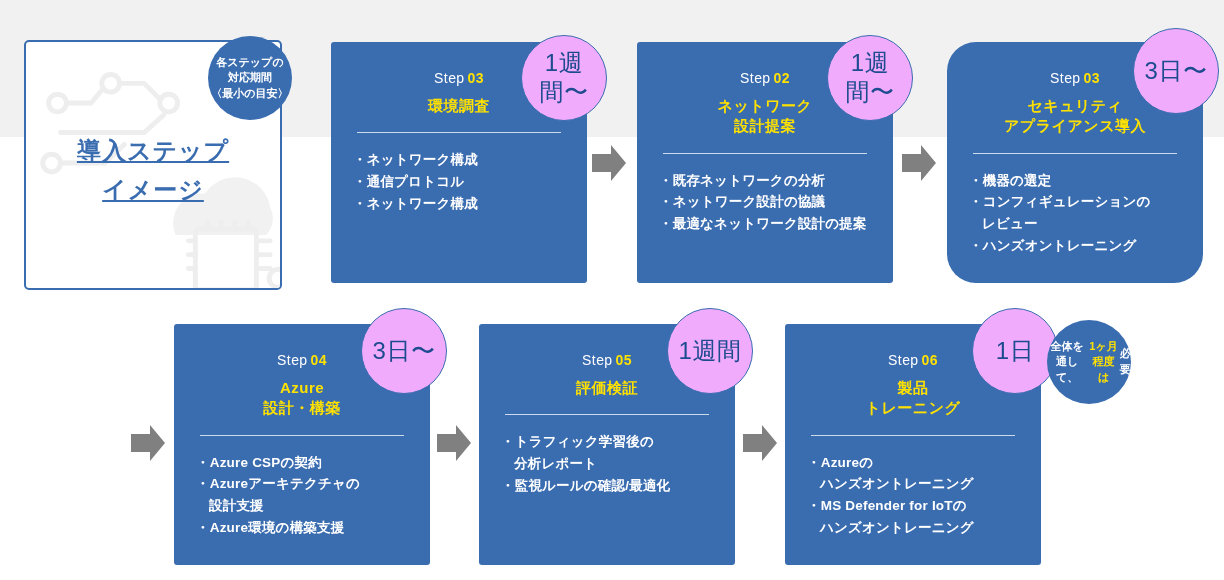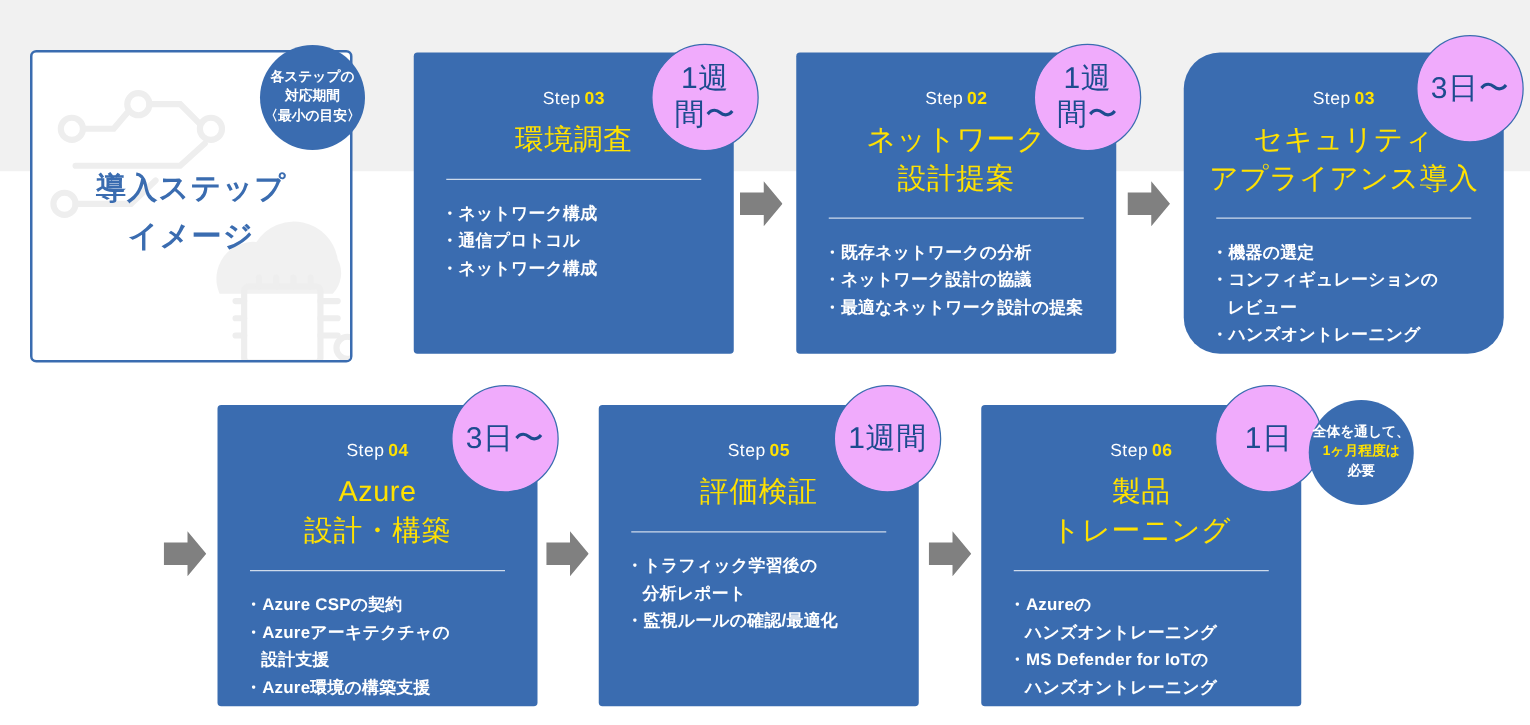--- a/index.html
+++ b/index.html
@@ -45,20 +45,21 @@
   .intro-title {
     position: absolute;
     left: 0; right: 0; top: 90px;
     text-align: center;
     color: #3a6cb0;
     font-size: 24px;
     font-weight: bold;
     line-height: 1.62;
     letter-spacing: 1px;
     white-space: pre-line;
+    text-decoration: underline;
   }
 
   
   .badge-circle {
     position: absolute;
     border-radius: 50%;
     display: flex;
     align-items: center;
     justify-content: center;
     text-align: center;
@@ -94,22 +95,22 @@
     font-weight: normal;
     color: #ffffff;
     margin-top: 28px;
     letter-spacing: 0.4px;
   }
   .step-num b { color: #ffe100; font-weight: bold; margin-left: 3px; }
 
   .step-title {
     text-align: center;
     color: #ffe100;
-    font-size: 23px;
-    font-weight: normal;
+    font-size: 15px;
+    font-weight: bold;
     line-height: 1.35;
     margin-top: 10px;
     white-space: pre-line;
     letter-spacing: 0.5px;
   }
 
   .step-rule {
     height: 1px;
     background: rgba(255,255,255,0.75);
     margin: 16px 26px 0 26px;
@@ -287,19 +288,19 @@
       <li>Azureの
   ハンズオントレーニング</li>
       <li>MS Defender for IoTの
   ハンズオントレーニング</li>
     </ul>
   </div>
   <div class="badge-circle badge-white" style="left:972px; top:308px; width:86px; height:86px;">
     <span>1日</span>
   </div>
 
-  <div class="badge-circle badge-blue" style="left:1047px; top:320px; width:84px; height:84px; flex-direction:column; line-height:1.42;">
+  <div class="badge-circle badge-blue" style="left:1047px; top:320px; width:84px; height:84px; flex-direction:row; line-height:1.42;">
     <span>全体を通して、</span>
     <span class="hl">1ヶ月程度は</span>
     <span>必要</span>
   </div>
 
 </div>
 
 </body></html>

